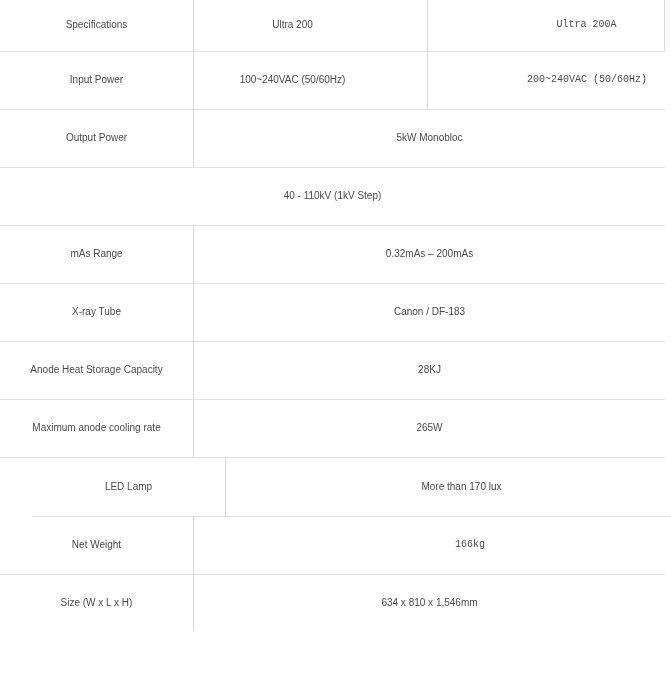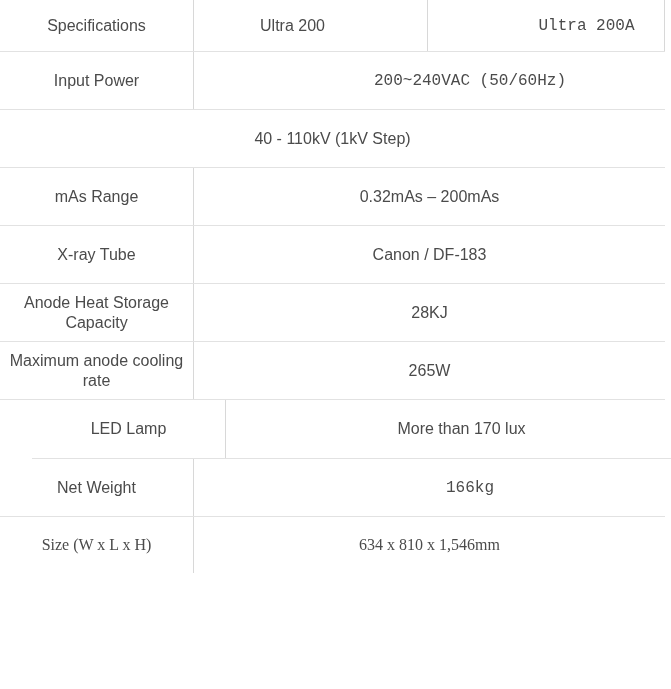--- a/index.html
+++ b/index.html
@@ -7,31 +7,31 @@
     padding: 0;
     background: #ffffff;
   }
   .page {
     position: relative;
     width: 671px;
     height: 689px;
     background: var(--bg, #ffffff);
     overflow: hidden;
     font-family: "Liberation Sans", sans-serif;
-    font-size: 16px;
+    font-size: 10px;
     color: var(--text, #4b4b4b);
   }
   .row {
     display: flex;
     width: 665px;
     box-sizing: border-box;
     border-bottom: 1px solid var(--hline, #e2e2e2);
     background: #ffffff;
   }
-  .row.last { border-bottom: none; font-family: Liberation Serif, serif; }
+  .row.last { border-bottom: none; }
   .h52 { height: 52px; }
   .h58 { height: 58px; }
   .h59 { height: 59px; margin-left: 32px; }
   .h56 { height: 56px; }
   .cell {
     display: flex;
     align-items: center;
     justify-content: center;
     box-sizing: border-box;
     text-align: center;
@@ -63,23 +63,28 @@
 <div class="page" style="--bg: #ffffff; --text: #4b4b4b; --hline: #e2e2e2; --vline: #d8d8d8;">
 
   <div class="row h52">
     <div class="cell label">Specifications</div>
     <div class="cell col2">Ultra 200</div>
     <div class="cell col3 edge">Ultra 200A</div>
   </div>
 
   <div class="row h58">
     <div class="cell label">Input Power</div>
+    <div class="cell col2">100~240VAC (50/60Hz)</div>
     <div class="cell col3">200~240VAC (50/60Hz)</div>
   </div>
 
+  <div class="row h58">
+    <div class="cell label">Output Power</div>
+    <div class="cell merged">5kW Monobloc</div>
+  </div>
 
   <div class="row h58">
     <div class="cell merged">40 - 110kV (1kV Step)</div>
   </div>
 
   <div class="row h58">
     <div class="cell label">mAs Range</div>
     <div class="cell merged">0.32mAs – 200mAs</div>
   </div>
 

